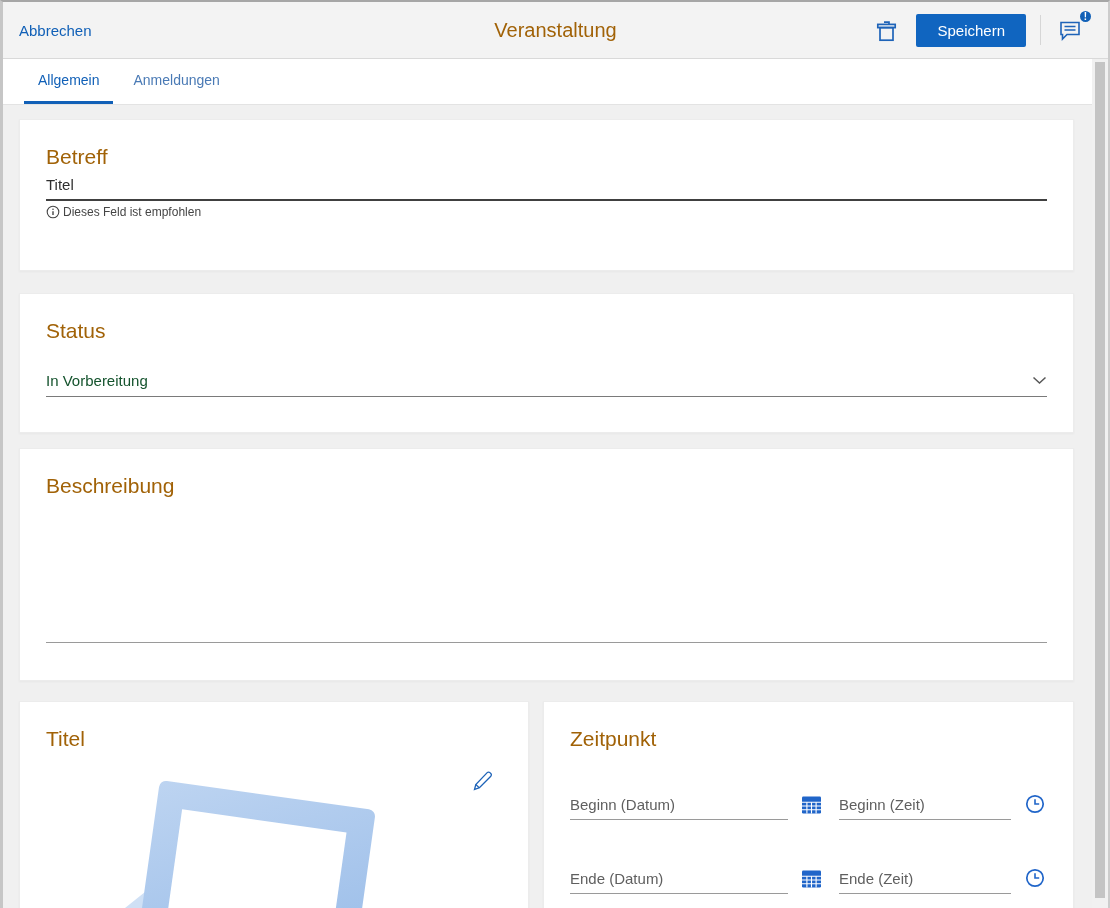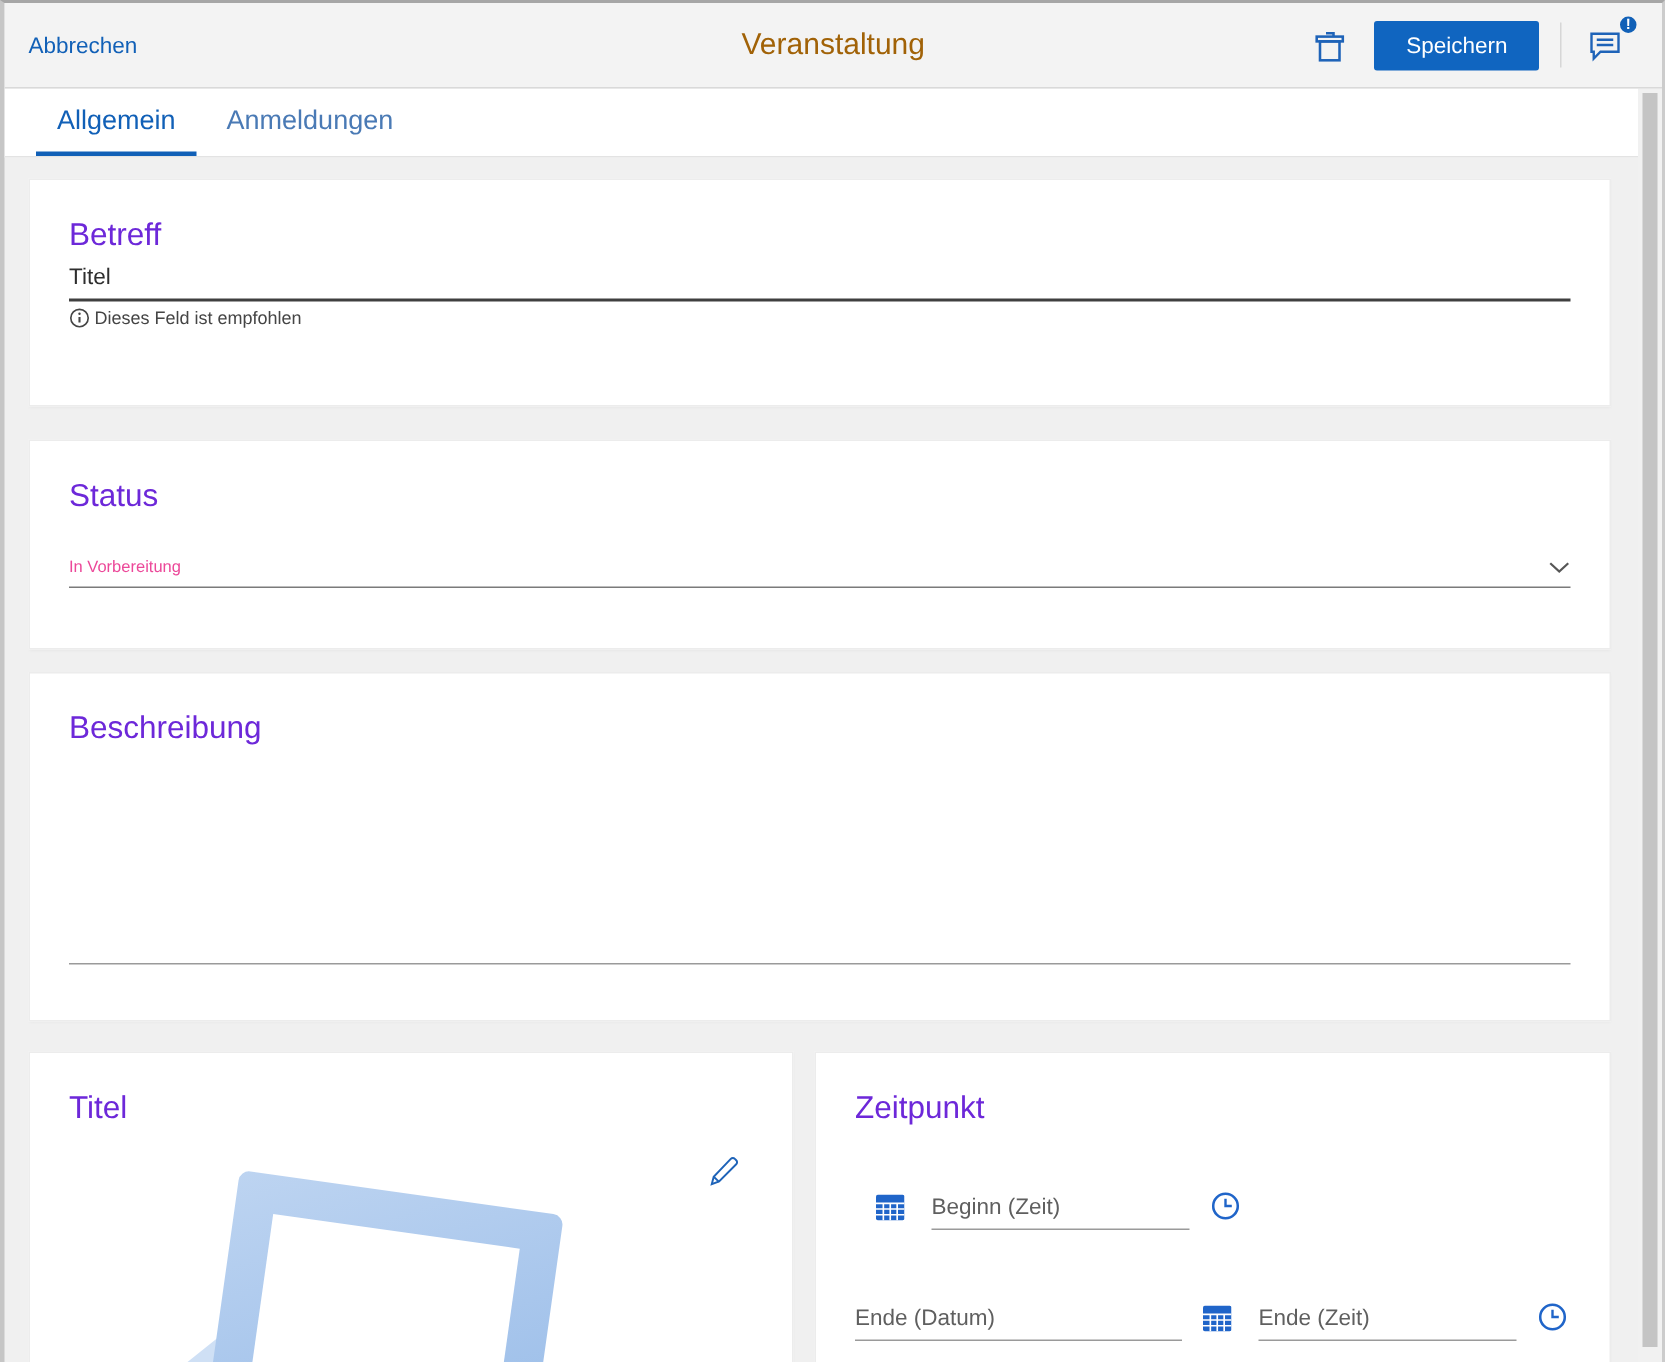--- a/index.html
+++ b/index.html
@@ -41,53 +41,53 @@
   }
 
   
   .tabbar {
     height:46px; background:#fff; margin-right:16px;
     display:flex; align-items:stretch; padding-left:21px;
     border-bottom:1px solid #e3e3e3;
   }
   .tab {
     display:flex; align-items:center; padding:0 14px; margin-right:6px;
-    font-size:18px; cursor:pointer; border-bottom:3px solid transparent;
+    font-size:14px; cursor:pointer; border-bottom:3px solid transparent;
   }
   .tab.active { color:#1160B7; border-bottom-color:#1160B7; }
   .tab.inactive { color:#4a7ab5; }
 
   
   .content { padding:14px 18px 0 16px; margin-right:16px; }
   .card {
     background:#fff; border:1px solid #ececec;
     box-shadow:0 1px 2px rgba(0,0,0,0.04);
     padding:22px 26px;
   }
   .card h2 {
-    font-size:21px; font-weight:300; color:#6d28d9; line-height:30px;
+    font-size:21px; font-weight:300; color:#a16207; line-height:30px;
   }
   .card-betreff { height:152px; margin-bottom:22px; }
   .card-status  { height:140px; margin-bottom:15px; }
   .card-desc    { height:233px; margin-bottom:20px; }
 
   .text-input {
     display:block; width:100%; border:none; border-bottom:2px solid #404040;
     font-size:15px; color:#262626; padding:4px 0 6px 0; background:transparent;
     font-family:inherit; outline:none;
   }
   .text-input::placeholder { color:#2e2e2e; opacity:1; }
   .card-betreff .text-input { }
   .hint { display:flex; align-items:center; gap:3px; margin-top:4px; font-size:12px; color:#454545; }
 
   .combo {
     margin-top:26px; display:flex; align-items:center; cursor:pointer;
     border-bottom:1px solid #7a7a7a; padding-bottom:7px;
   }
-  .combo-value { font-size:11px; color:#ec4899; flex:1; }
+  .combo-value { font-size:15px; color:#14532d; flex:1; }
 
   .desc-area {
     display:block; width:100%; height:136px; margin-top:6px;
     border:none; border-bottom:1px solid #9a9a9a; resize:none; outline:none;
     font-family:inherit; font-size:15px; color:#262626; background:transparent;
   }
 
   
   .bottom-row { display:flex; gap:14px; }
   .card-bild { width:531px; height:270px; position:relative; overflow:hidden; }
@@ -226,20 +226,21 @@
             <div class="mtn-right"></div>
           </div>
         </div>
       </section>
 
       <section class="card card-zeit">
         <h2>Zeitpunkt</h2>
         <div class="zeit-rows">
 
           <div class="zeit-row">
+            <input class="dt-field dt-date" type="text" placeholder="Beginn (Datum)" style="">
             <button class="icon-btn dt-icon-btn">
               <span>
                 <svg width="19" height="18" viewBox="0 0 19 18">
                   <rect x="0" y="0.5" width="19" height="17" rx="1.2" fill="#2065c9"></rect>
                   <g stroke="#ffffff" stroke-width="1.1">
                     <path d="M0 6.2 h19 M0 10 h19 M0 13.8 h19"></path>
                     <path d="M4.9 6.2 v11.3 M9.5 6.2 v11.3 M14.1 6.2 v11.3"></path>
                   </g>
                 </svg>
               </span>

